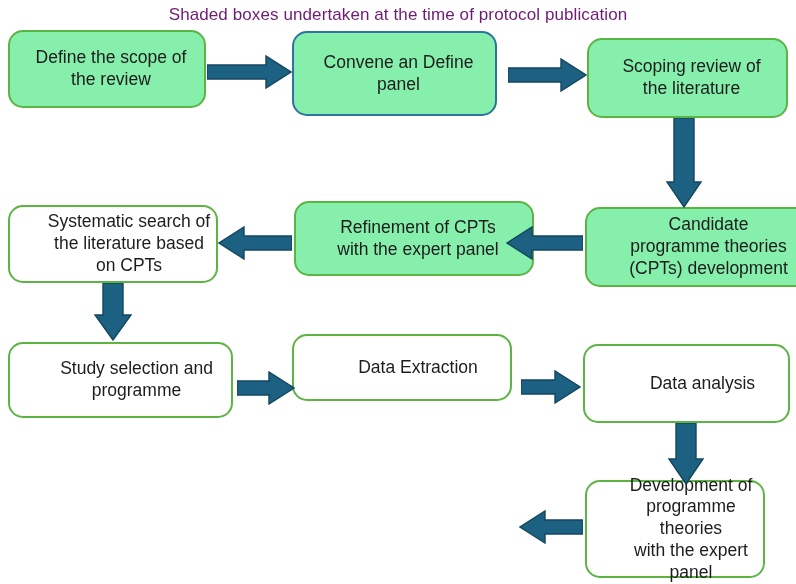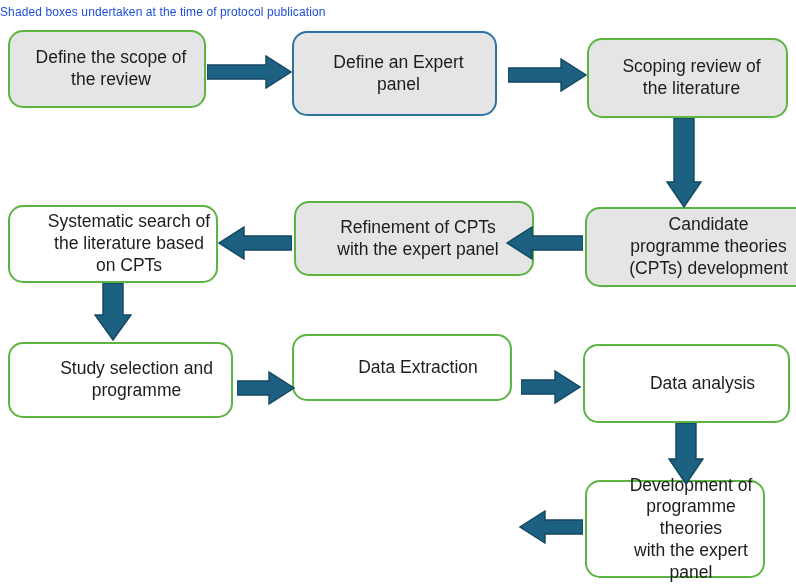--- a/index.html
+++ b/index.html
@@ -1,31 +1,31 @@
 <!DOCTYPE html>
 <html><head>
 <meta charset="utf-8">
 <style>
   html,body{margin:0;padding:0;background:#ffffff;}
   .stage{
     position:relative;width:796px;height:584px;background:#ffffff;
     font-family:"Liberation Sans", sans-serif;overflow:hidden;
   }
   .title{
-    position:absolute;top:5px;left:0;width:100%;
-    font-size:12px;color:#1d4ed8;letter-spacing:0.1px;
+    position:absolute;top:5px;left:0;width:100%;text-align:center;
+    font-size:17px;color:#701a75;letter-spacing:0.1px;
   }
   .node{
     position:absolute;box-sizing:border-box;border-radius:15px;
     display:flex;align-items:center;justify-content:center;
     text-align:center;color:#1d1d1d;font-size:17.5px;line-height:1.24;
     padding:2px 4px;z-index:1;
   }
   .node .lbl{white-space:pre-line;}
-  .shaded{background:#e5e5e5;padding-left:12px;}
+  .shaded{background:#86efac;padding-left:12px;}
   .plain{background:#ffffff;padding-left:36px;}
   .green{border:2.6px solid #5cb443;}
   .blue{border:2.6px solid #2e73a1;}
   .arrow{position:absolute;z-index:2;}
   .arrow polygon{fill:#1d6182;stroke:#13465f;stroke-width:1.4;stroke-linejoin:miter;}
 </style>
 </head>
 <body>
 
 <div class="stage">
@@ -35,21 +35,21 @@
   <div class="node shaded green" style="left:8px;top:30px;width:198px;height:78px;">
     <span class="lbl">Define the scope of
 the review</span>
   </div>
 
   <svg class="arrow" style="left:207px;top:55px;" width="85" height="34" viewBox="0 0 85 34">
     <polygon points="0,10 59,10 59,1 84,17 59,33 59,24 0,24"></polygon>
   </svg>
 
   <div class="node shaded blue" style="left:292px;top:31px;width:205px;height:85px;">
-    <span class="lbl">Define an Expert
+    <span class="lbl">Convene an Define
 panel</span>
   </div>
 
   <svg class="arrow" style="left:508px;top:58px;" width="79" height="34" viewBox="0 0 79 34">
     <polygon points="0,10 53,10 53,1 78,17 53,33 53,24 0,24"></polygon>
   </svg>
 
   <div class="node shaded green" style="left:587px;top:38px;width:201px;height:80px;">
     <span class="lbl">Scoping review of
 the literature</span>

